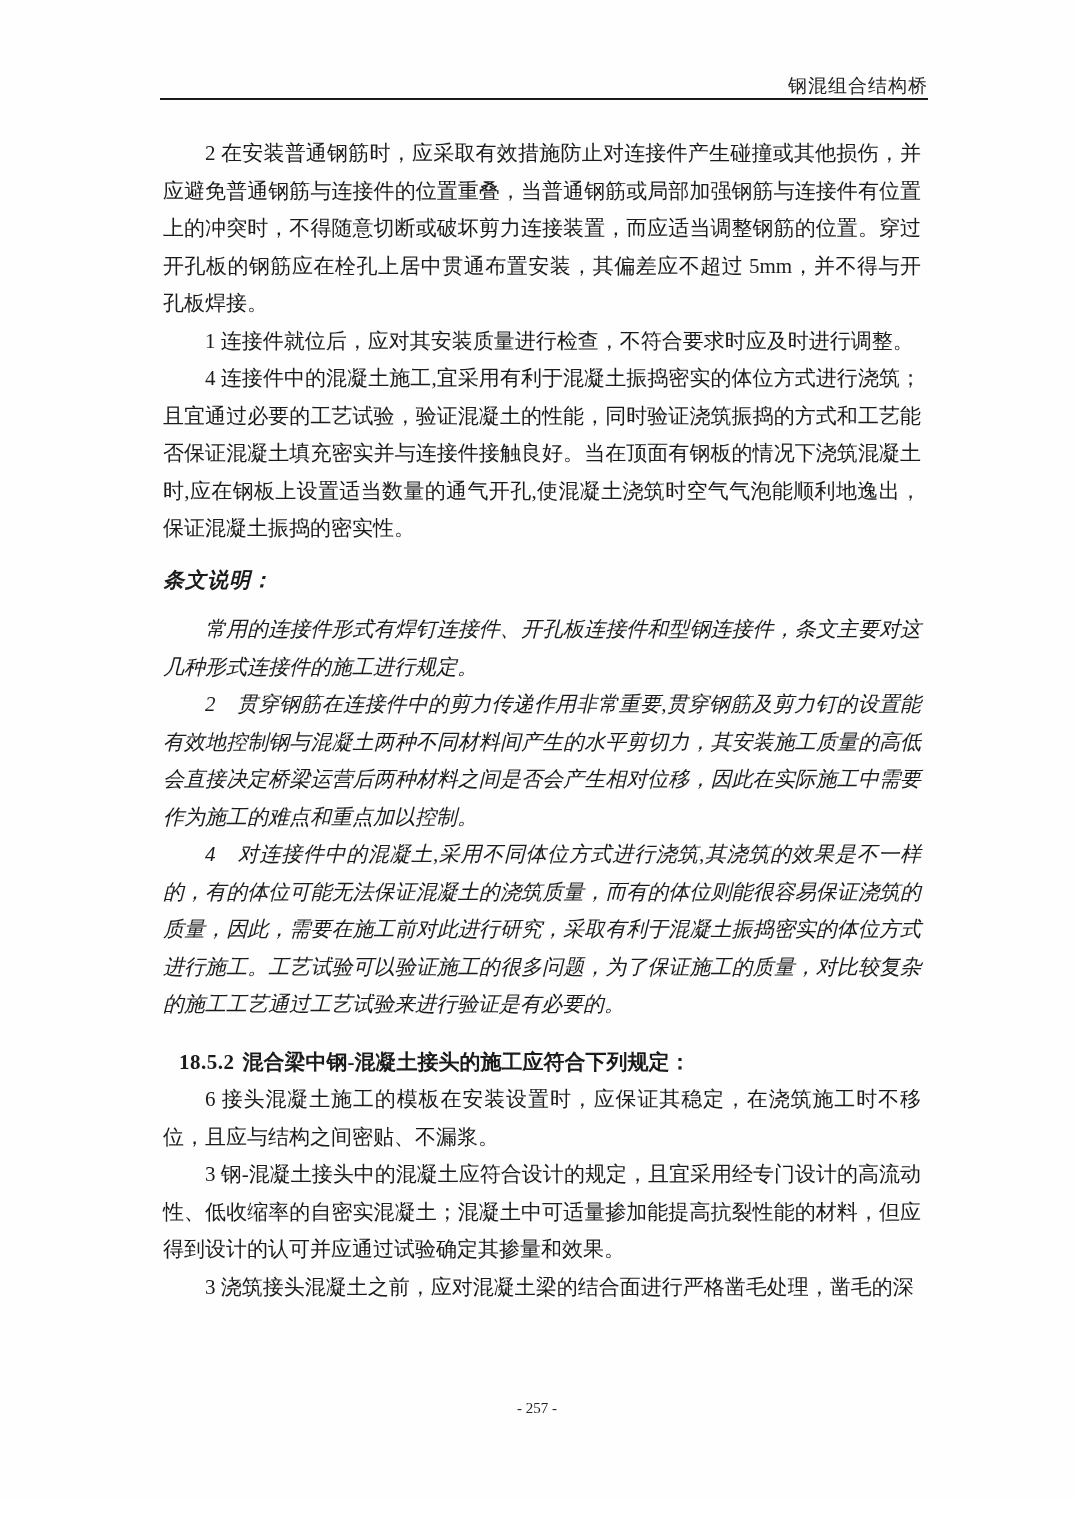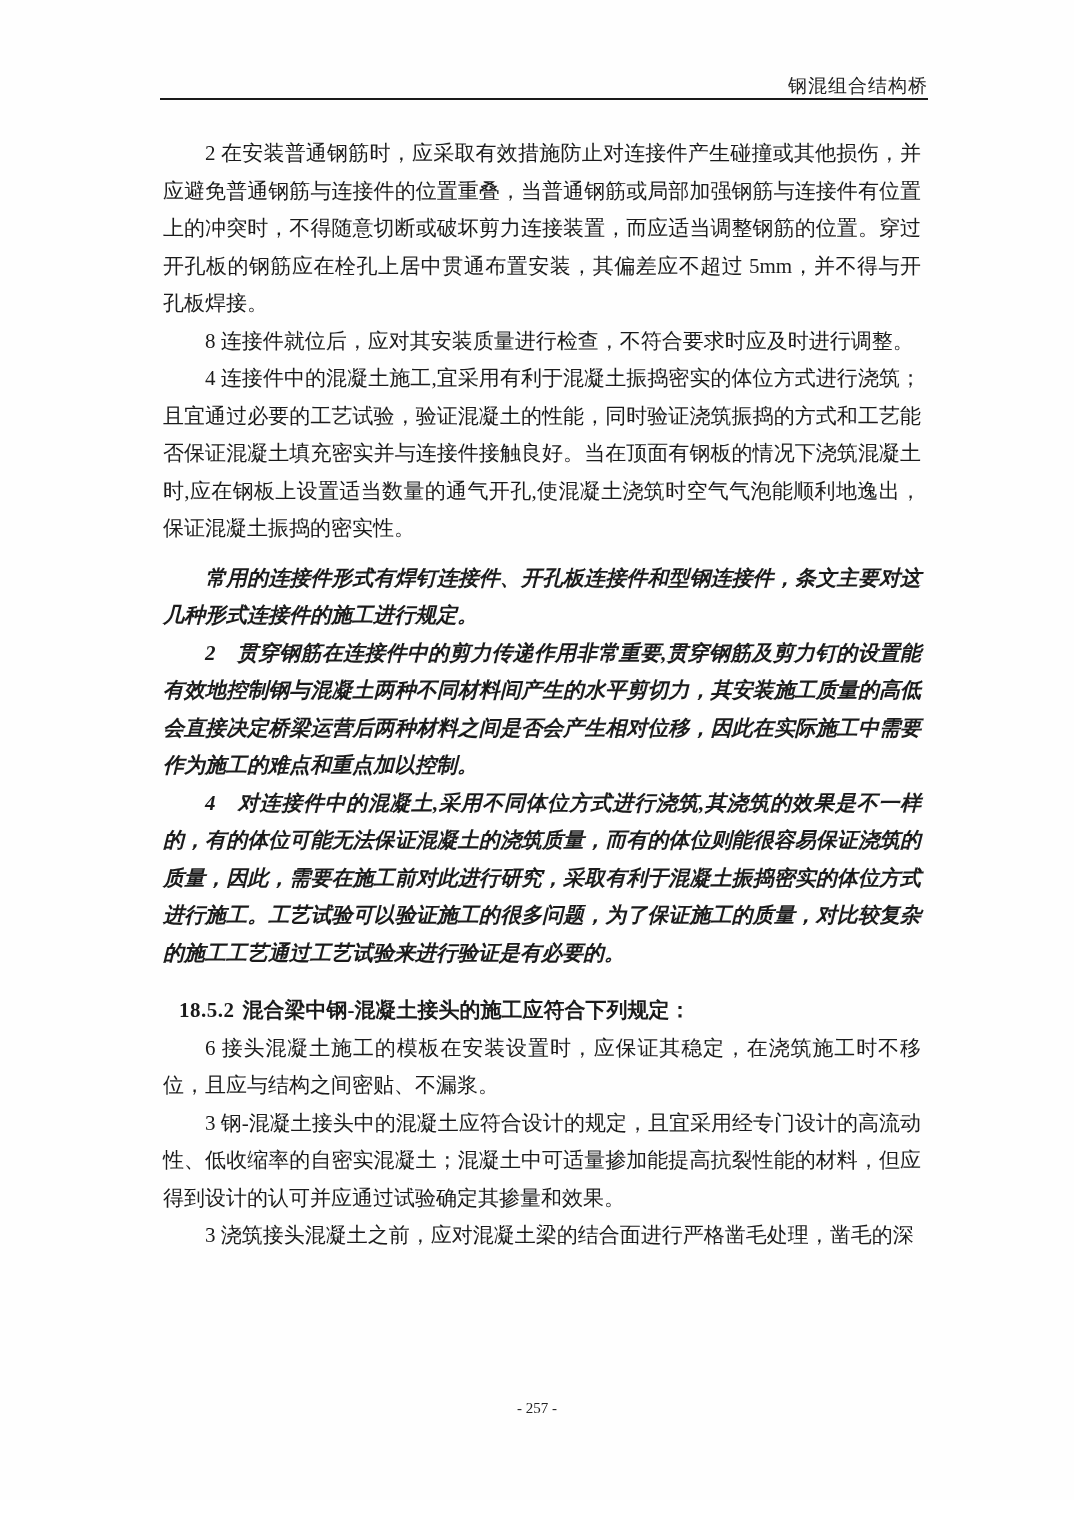--- a/index.html
+++ b/index.html
@@ -55,21 +55,20 @@
   
   .commentary-heading {
     margin-top: 14px !important;
     text-indent: 0 !important;
     font-weight: bold;
     font-style: italic;
     letter-spacing: 1px;
   }
   .commentary {
     font-style: italic;
-    font-weight: bold;
   }
   .commentary.first {
     margin-top: 12px !important;
   }
   
   .section-heading {
     margin-top: 20px !important;
     text-indent: 16px !important;
   }
   .section-number {
@@ -95,23 +94,24 @@
 <body>
 
 <div class="page">
 
   <div class="running-header">钢混组合结构桥</div>
   <div class="header-rule"></div>
 
   <div class="content">
 
     <p class="clause">2 在安装普通钢筋时，应采取有效措施防止对连接件产生碰撞或其他损伤，并应避免普通钢筋与连接件的位置重叠，当普通钢筋或局部加强钢筋与连接件有位置上的冲突时，不得随意切断或破坏剪力连接装置，而应适当调整钢筋的位置。穿过开孔板的钢筋应在栓孔上居中贯通布置安装，其偏差应不超过 5mm，并不得与开孔板焊接。</p>
-    <p class="clause">8 连接件就位后，应对其安装质量进行检查，不符合要求时应及时进行调整。</p>
+    <p class="clause">1 连接件就位后，应对其安装质量进行检查，不符合要求时应及时进行调整。</p>
     <p class="clause">4 连接件中的混凝土施工,宜采用有利于混凝土振捣密实的体位方式进行浇筑；且宜通过必要的工艺试验，验证混凝土的性能，同时验证浇筑振捣的方式和工艺能否保证混凝土填充密实并与连接件接触良好。当在顶面有钢板的情况下浇筑混凝土时,应在钢板上设置适当数量的通气开孔,使混凝土浇筑时空气气泡能顺利地逸出，保证混凝土振捣的密实性。</p>
 
+    <p class="commentary-heading">条文说明：</p>
 
     <p class="commentary first">常用的连接件形式有焊钉连接件、开孔板连接件和型钢连接件，条文主要对这几种形式连接件的施工进行规定。</p>
     <p class="commentary">2　贯穿钢筋在连接件中的剪力传递作用非常重要,贯穿钢筋及剪力钉的设置能有效地控制钢与混凝土两种不同材料间产生的水平剪切力，其安装施工质量的高低会直接决定桥梁运营后两种材料之间是否会产生相对位移，因此在实际施工中需要作为施工的难点和重点加以控制。</p>
     <p class="commentary">4　对连接件中的混凝土,采用不同体位方式进行浇筑,其浇筑的效果是不一样的，有的体位可能无法保证混凝土的浇筑质量，而有的体位则能很容易保证浇筑的质量，因此，需要在施工前对此进行研究，采取有利于混凝土振捣密实的体位方式进行施工。工艺试验可以验证施工的很多问题，为了保证施工的质量，对比较复杂的施工工艺通过工艺试验来进行验证是有必要的。</p>
 
     <p class="section-heading">
       <span class="section-number">18.5.2</span><span class="section-title">混合梁中钢-混凝土接头的施工应符合下列规定：</span>
     </p>
 
     <p class="clause">6 接头混凝土施工的模板在安装设置时，应保证其稳定，在浇筑施工时不移位，且应与结构之间密贴、不漏浆。</p>

